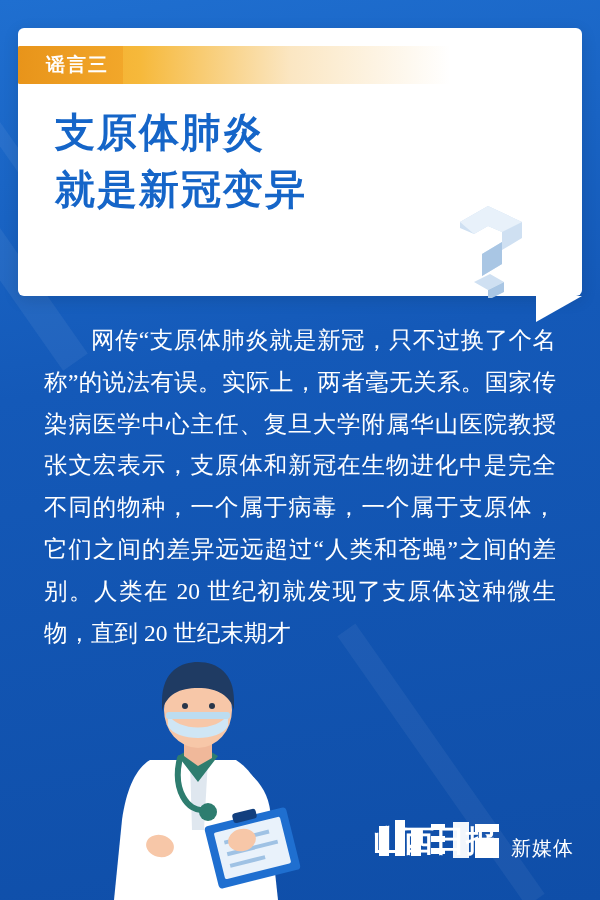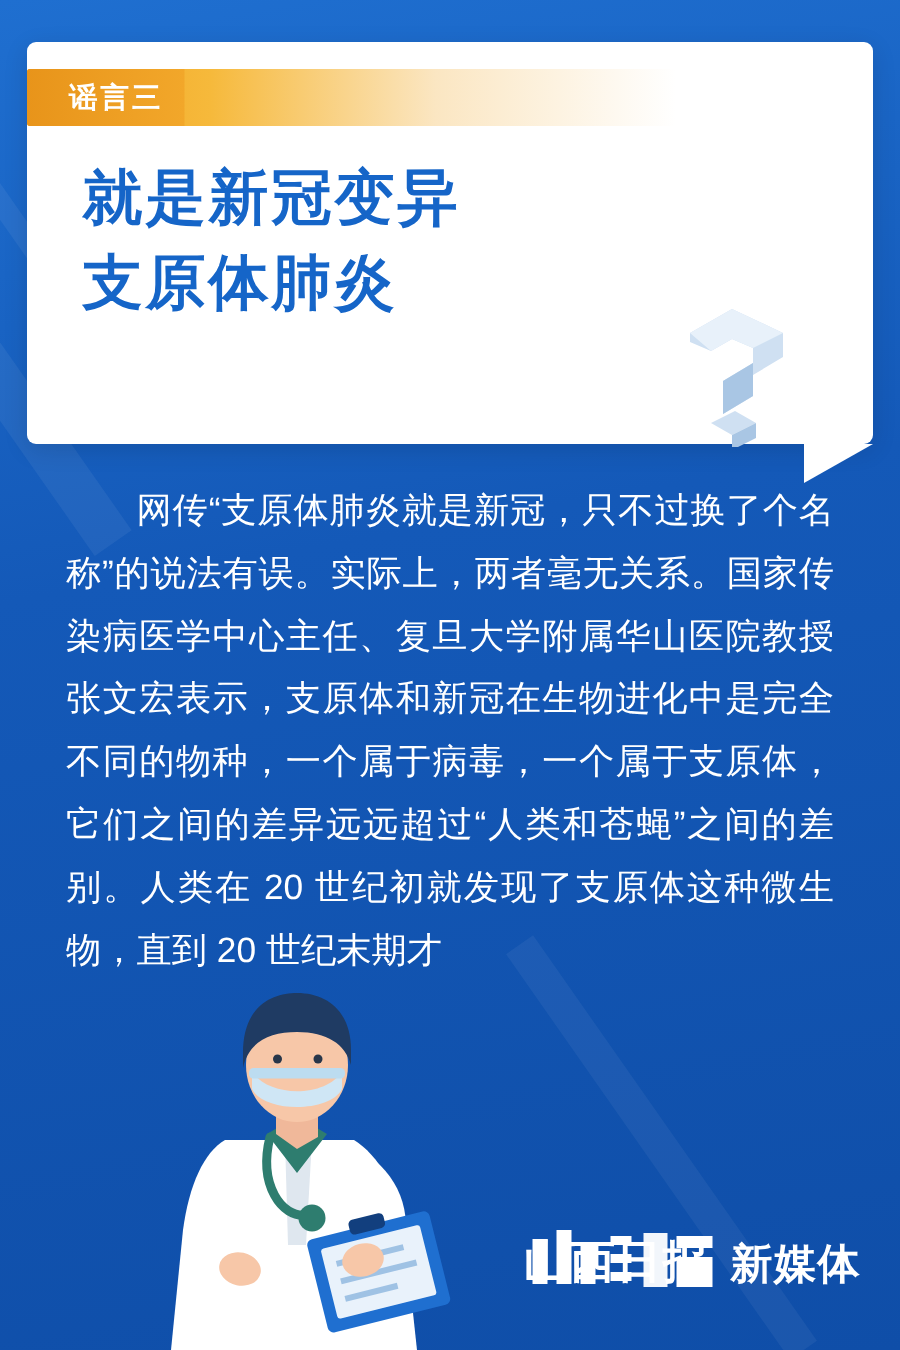--- a/index.html
+++ b/index.html
@@ -101,21 +101,21 @@
 
   
   .body-panel {
     position: absolute;
     left: 18px;
     top: 320px;
     width: 564px;
   }
   .body-text {
     color: #ffffff;
-    font-family: Liberation Sans, sans-serif;
+    font-family: Liberation Serif, serif;
     font-size: 23.5px;
     line-height: 1.78;
     text-align: justify;
     text-justify: inter-ideograph;
     padding: 0 26px 0 26px;
     text-indent: 2em;
   }
   .body-text.tail {
     text-indent: 0;
     padding-left: 246px;
@@ -139,22 +139,22 @@
     display: flex;
     align-items: flex-end;
   }
   .logo-mark {
     position: relative;
     width: 132px;
     height: 46px;
   }
   .logo-text {
     color: #ffffff;
-    font-size: 28px;
-    font-weight: bold;
+    font-size: 20px;
+    font-weight: normal;
     letter-spacing: 1px;
     margin-left: 6px;
     padding-bottom: 2px;
     font-family: "Liberation Serif", serif;
   }
   .logo-cn {
     position: absolute;
     left: 0;
     top: 0;
     width: 132px;
@@ -199,22 +199,22 @@
           <path d="M58 102 L74 94 L74 104 L58 112 Z" fill="#a9c6e4"></path>
         </g>
       </svg>
     </div>
   </div>
 
   <div class="ribbon"></div>
   <div class="ribbon-tag">谣言三</div>
 
   <div class="headline">
+    <span>支原体肺炎</span>
     <span>就是新冠变异</span>
-    <span>支原体肺炎</span>
   </div>
 
   <div class="body-panel">
     <div class="body-text">网传“支原体肺炎就是新冠，只不过换了个名称”的说法有误。实际上，两者毫无关系。国家传染病医学中心主任、复旦大学附属华山医院教授张文宏表示，支原体和新冠在生物进化中是完全不同的物种，一个属于病毒，一个属于支原体，它们之间的差异远远超过“人类和苍蝇”之间的差别。人类在 20 世纪初就发现了支原体这种微生物，直到 20 世纪末期才</div>
   </div>
 
   <div class="doctor">
     <svg width="230" height="260" viewBox="0 0 230 260">
 
       <path d="M58 120 C44 128 34 150 30 180 L22 260 L186 260 L178 186 C174 152 160 130 144 120 Z" fill="#ffffff"></path>

